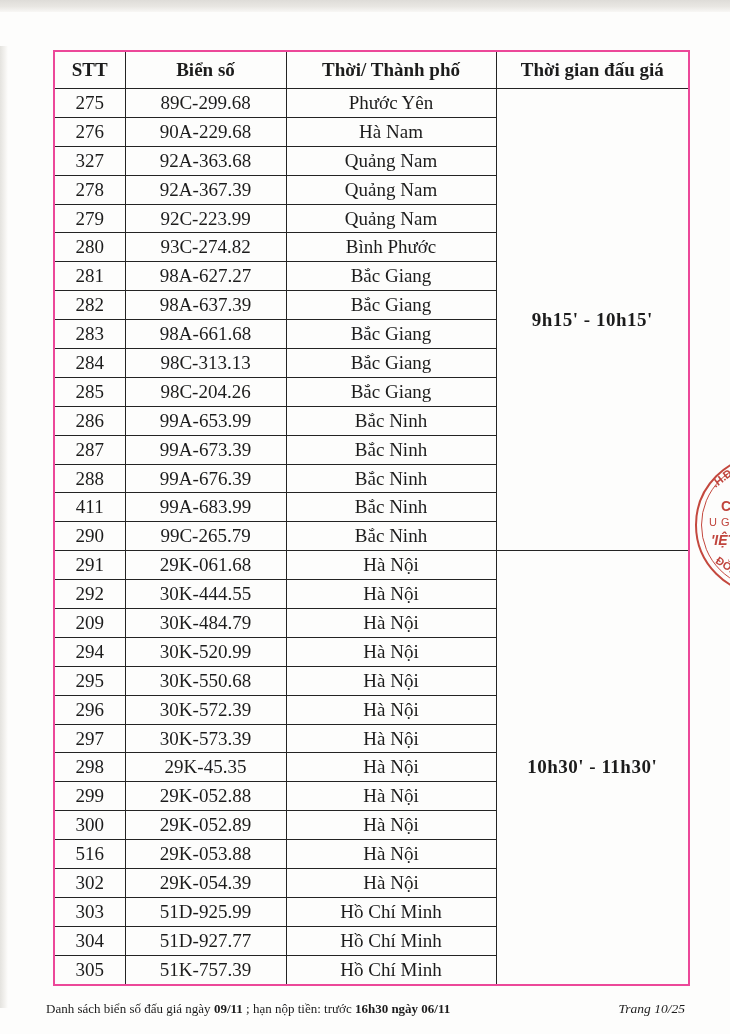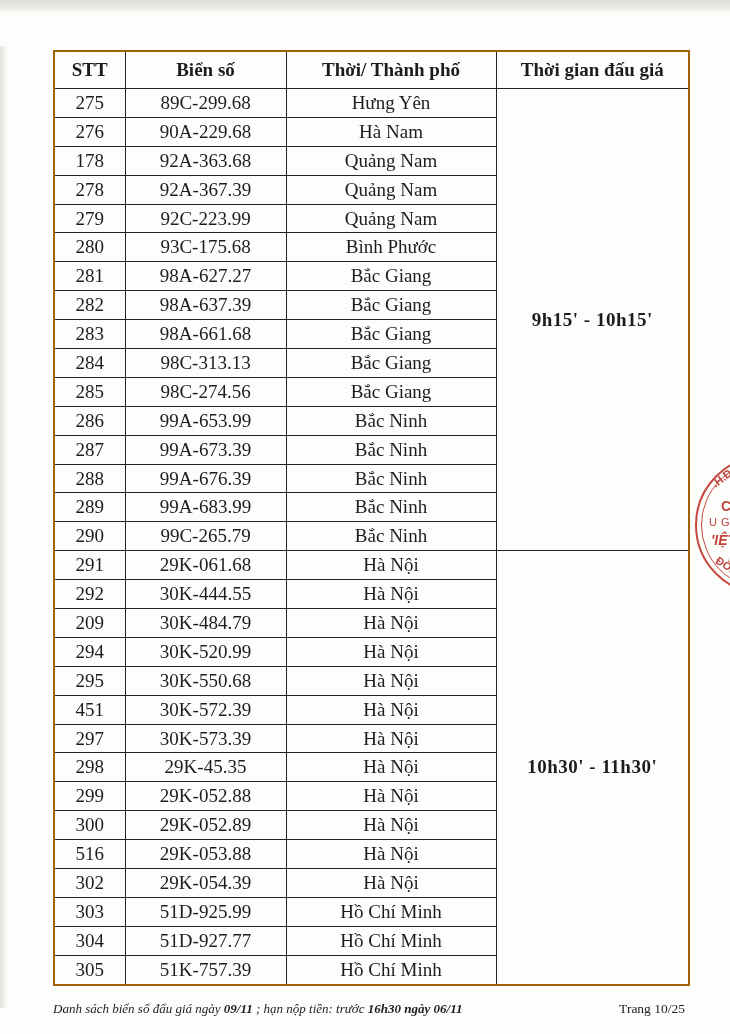--- a/index.html
+++ b/index.html
@@ -20,21 +20,21 @@
     position: absolute; top: 46px; left: 0; width: 8px; height: 962px;
     background: linear-gradient(90deg, #e4e3df 0%, #f3f2ef 60%, #fdfdfc 100%);
   }
 
   
   table.auction {
     position: absolute; left: 53px; top: 50px;
     width: 635px;
     border-collapse: collapse;
     table-layout: fixed;
-    border: 2px solid #a16207;
+    border: 2px solid #ec4899;
   }
   table.auction th, table.auction td {
     border: 1px solid #242424;
     text-align: center;
     vertical-align: middle;
     padding: 0;
     overflow: hidden;
     white-space: nowrap;
   }
   table.auction th {
@@ -49,30 +49,30 @@
   col.c-time     { width: 193px; }
   td.col-time {
     font-size: 20px;
     font-weight: bold;
     letter-spacing: 0.5px;
     margin-top: 32px;
   }
 
   
   .footer-note {
-    position: absolute; left: 53px; top: 1001px;
-    font-style: italic;
+    position: absolute; left: 46px; top: 1001px;
     font-size: 13px;
     white-space: nowrap;
     text-align: right;
   }
   .footer-note .b { font-weight: bold; }
   .footer-page {
     position: absolute; right: 45px; top: 1001px;
     font-size: 13.5px;
+    font-style: italic;
   }
 
   
   .stamp {
     position: absolute; left: 695px; top: 455px;
     width: 136px; height: 136px;
     border-radius: 50%;
     border: 2px solid #c4483e;
     color: #c0443c;
     font-family: "Liberation Sans", sans-serif;
@@ -107,46 +107,46 @@
       <th>STT</th>
       <th>Biển số</th>
       <th>Thời/ Thành phố</th>
       <th>Thời gian đấu giá</th>
     </tr>
   </thead>
   <tbody>
       <tr>
         <td class="col-stt">275</td>
         <td class="col-plate">89C-299.68</td>
-        <td class="col-province">Hưng Yên</td>
+        <td class="col-province">Phước Yên</td>
         <td rowspan="16" class="col-time">9h15' - 10h15'</td>
       </tr>
       <tr>
         <td class="col-stt">276</td>
         <td class="col-plate">90A-229.68</td>
         <td class="col-province">Hà Nam</td>
       </tr>
       <tr>
-        <td class="col-stt">178</td>
+        <td class="col-stt">327</td>
         <td class="col-plate">92A-363.68</td>
         <td class="col-province">Quảng Nam</td>
       </tr>
       <tr>
         <td class="col-stt">278</td>
         <td class="col-plate">92A-367.39</td>
         <td class="col-province">Quảng Nam</td>
       </tr>
       <tr>
         <td class="col-stt">279</td>
         <td class="col-plate">92C-223.99</td>
         <td class="col-province">Quảng Nam</td>
       </tr>
       <tr>
         <td class="col-stt">280</td>
-        <td class="col-plate">93C-175.68</td>
+        <td class="col-plate">93C-274.82</td>
         <td class="col-province">Bình Phước</td>
       </tr>
       <tr>
         <td class="col-stt">281</td>
         <td class="col-plate">98A-627.27</td>
         <td class="col-province">Bắc Giang</td>
       </tr>
       <tr>
         <td class="col-stt">282</td>
         <td class="col-plate">98A-637.39</td>
@@ -157,40 +157,40 @@
         <td class="col-plate">98A-661.68</td>
         <td class="col-province">Bắc Giang</td>
       </tr>
       <tr>
         <td class="col-stt">284</td>
         <td class="col-plate">98C-313.13</td>
         <td class="col-province">Bắc Giang</td>
       </tr>
       <tr>
         <td class="col-stt">285</td>
-        <td class="col-plate">98C-274.56</td>
+        <td class="col-plate">98C-204.26</td>
         <td class="col-province">Bắc Giang</td>
       </tr>
       <tr>
         <td class="col-stt">286</td>
         <td class="col-plate">99A-653.99</td>
         <td class="col-province">Bắc Ninh</td>
       </tr>
       <tr>
         <td class="col-stt">287</td>
         <td class="col-plate">99A-673.39</td>
         <td class="col-province">Bắc Ninh</td>
       </tr>
       <tr>
         <td class="col-stt">288</td>
         <td class="col-plate">99A-676.39</td>
         <td class="col-province">Bắc Ninh</td>
       </tr>
       <tr>
-        <td class="col-stt">289</td>
+        <td class="col-stt">411</td>
         <td class="col-plate">99A-683.99</td>
         <td class="col-province">Bắc Ninh</td>
       </tr>
       <tr>
         <td class="col-stt">290</td>
         <td class="col-plate">99C-265.79</td>
         <td class="col-province">Bắc Ninh</td>
       </tr>
       <tr>
         <td class="col-stt">291</td>
@@ -212,21 +212,21 @@
         <td class="col-stt">294</td>
         <td class="col-plate">30K-520.99</td>
         <td class="col-province">Hà Nội</td>
       </tr>
       <tr>
         <td class="col-stt">295</td>
         <td class="col-plate">30K-550.68</td>
         <td class="col-province">Hà Nội</td>
       </tr>
       <tr>
-        <td class="col-stt">451</td>
+        <td class="col-stt">296</td>
         <td class="col-plate">30K-572.39</td>
         <td class="col-province">Hà Nội</td>
       </tr>
       <tr>
         <td class="col-stt">297</td>
         <td class="col-plate">30K-573.39</td>
         <td class="col-province">Hà Nội</td>
       </tr>
       <tr>
         <td class="col-stt">298</td>

